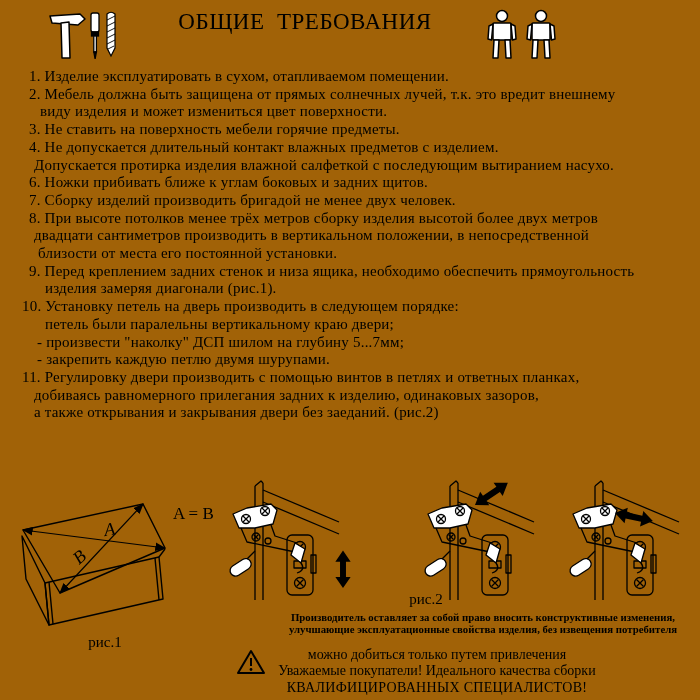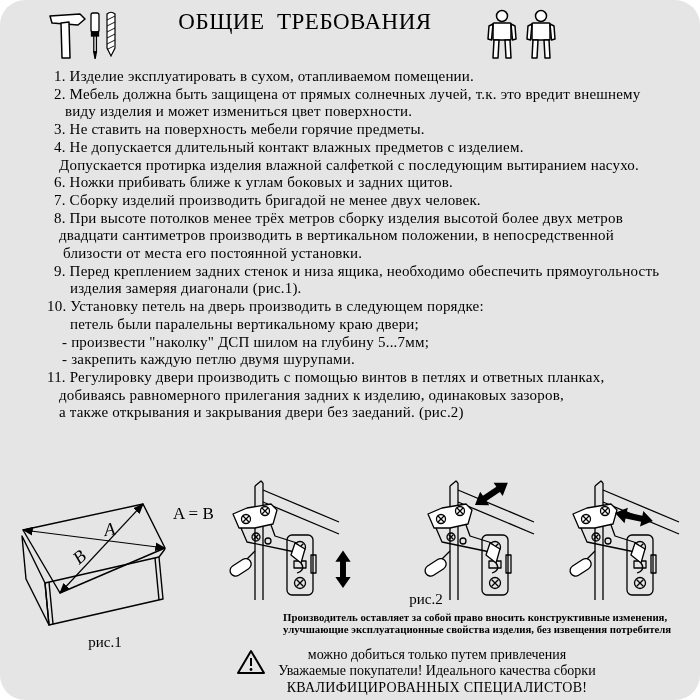--- a/index.html
+++ b/index.html
@@ -1,30 +1,30 @@
 <!DOCTYPE html>
 <html><head>
 <meta charset="utf-8">
 <style>
   html,body{margin:0;padding:0;background:#fff;}
-  .page{position:relative;width:700px;height:700px;background:#e5e5e5;
-        font-family:"Liberation Serif","DejaVu Serif",serif;color:#000;overflow:hidden;border-radius:25px;}
+  .page{position:relative;width:700px;height:700px;background:#a16207;
+        font-family:"Liberation Serif","DejaVu Serif",serif;color:#000;overflow:hidden;}
   .title{position:absolute;left:130px;top:9px;width:350px;text-align:center;
          font-size:23px;letter-spacing:.5px;white-space:pre;}
   .list{position:absolute;left:0;top:68px;width:568px;font-size:15px;
-        line-height:17.7px;letter-spacing:.2px;padding-left:25px;}
+        line-height:17.7px;letter-spacing:.2px;}
   .req-line{white-space:nowrap;}
   .ind-a{padding-left:29px}.ind-b{padding-left:22px}.ind-c{padding-left:40px}
   .ind-d{padding-left:34px}.ind-e{padding-left:38px}.ind-f{padding-left:45px}
   .ind-i{padding-left:37px}
   svg.fig{position:absolute;overflow:visible;}
   .caption{position:absolute;font-size:15px;text-align:center;}
   .cap1{left:55px;top:634px;width:100px;}
   .cap2{left:386px;top:591px;width:80px;}
-  .mnote{position:absolute;left:283px;top:612px;width:400px;text-align:left;
+  .mnote{position:absolute;left:283px;top:612px;width:400px;text-align:center;
          font-weight:bold;font-size:10.8px;line-height:11.8px;letter-spacing:0;}
   .warn{position:absolute;left:237px;top:647px;width:400px;text-align:center;
         font-size:14px;line-height:16.4px;}
   .warn .caps{letter-spacing:.3px;}
 </style>
 </head>
 <body>
 
 <div class="page">
 

